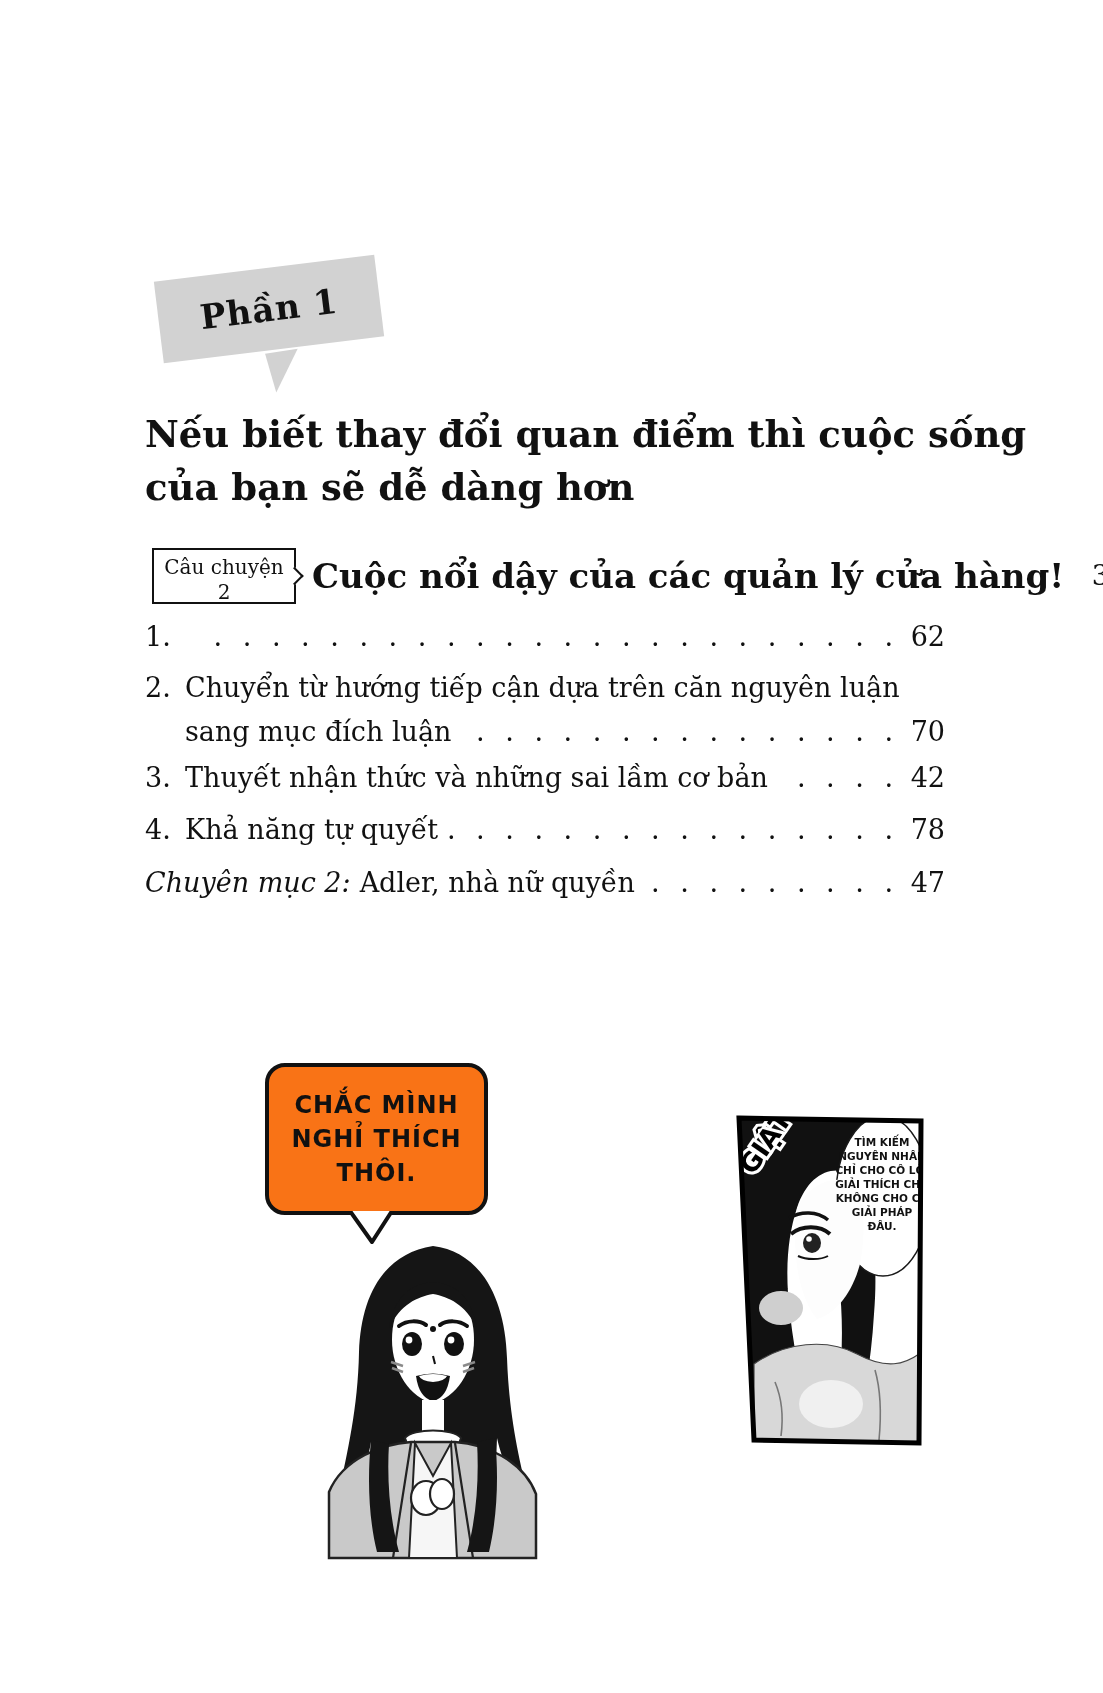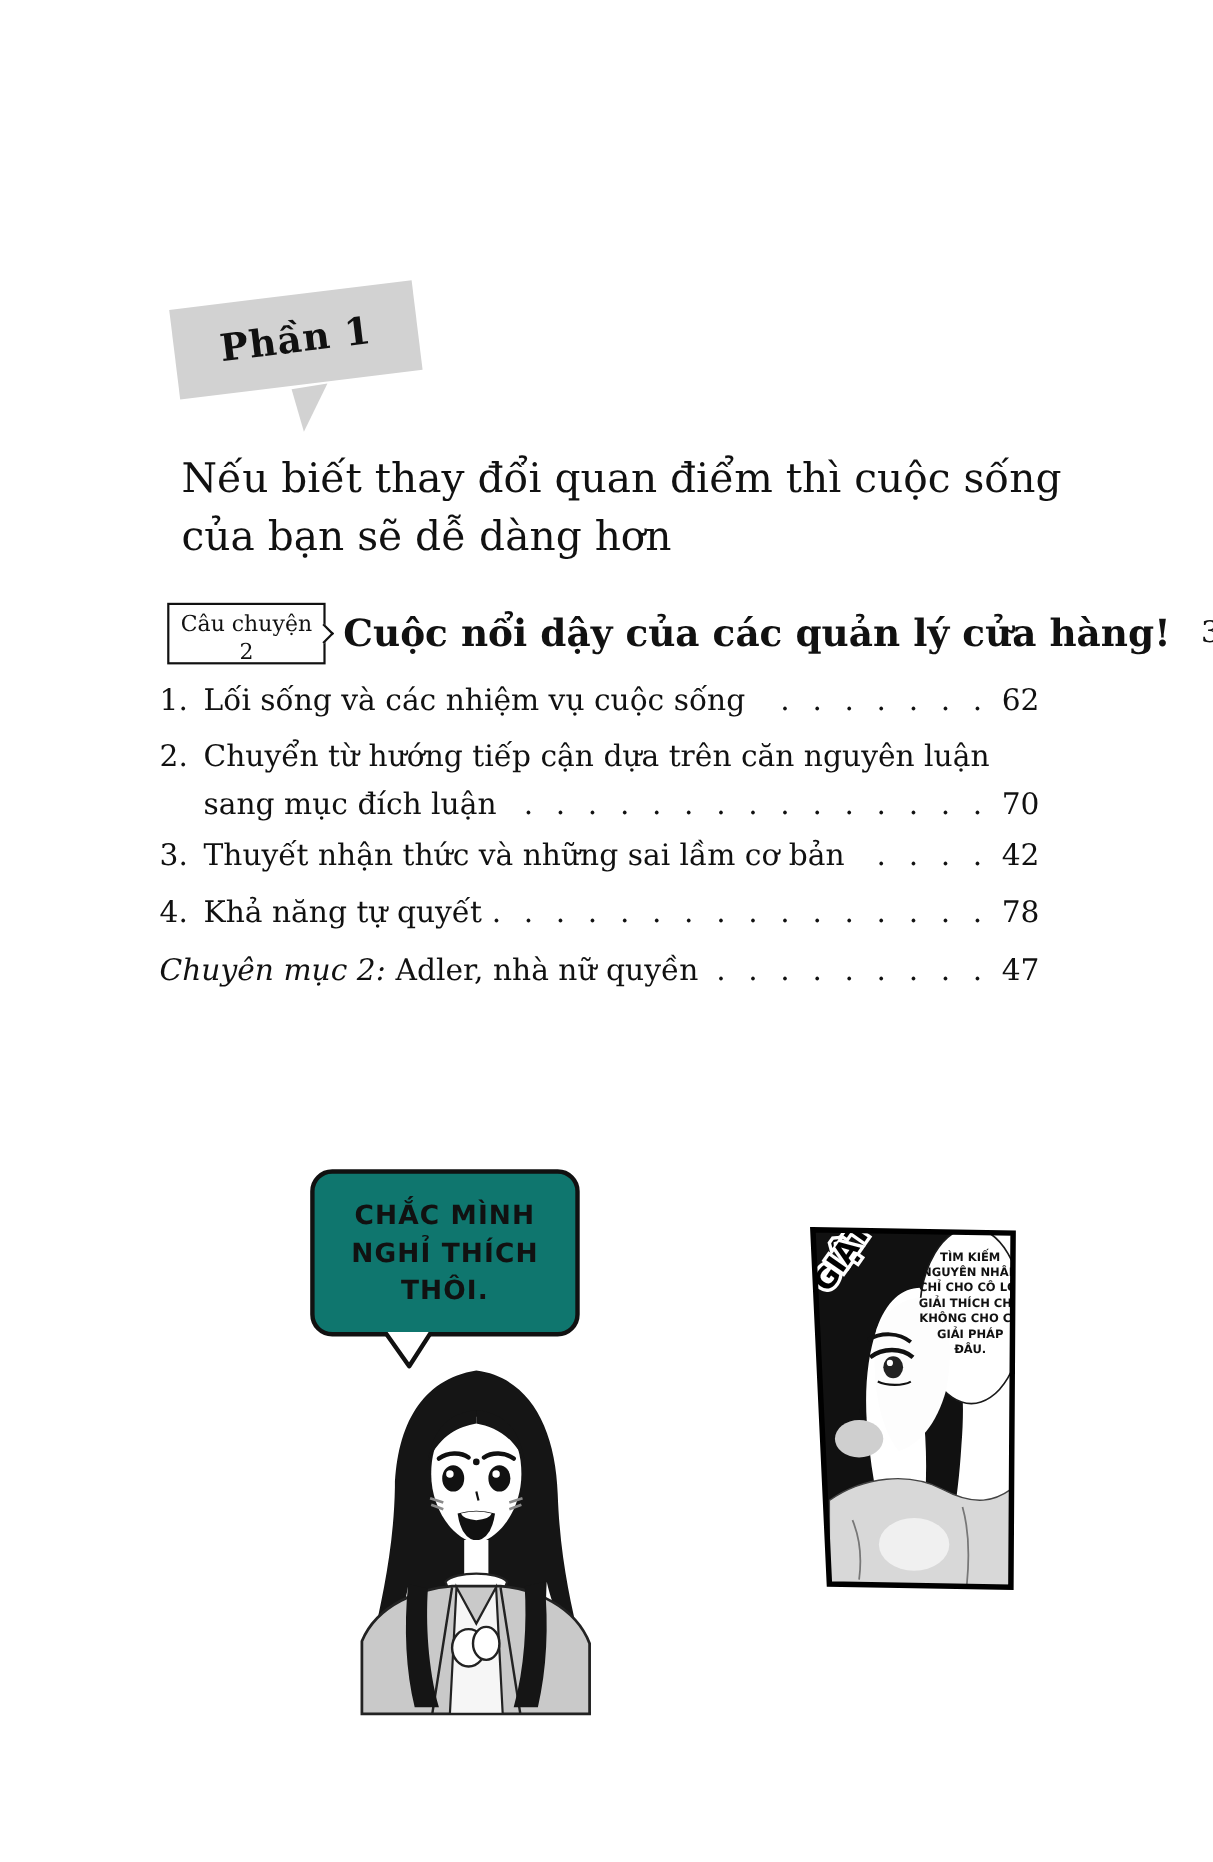--- a/index.html
+++ b/index.html
@@ -18,21 +18,21 @@
   }
   .part-badge-tail{
     position:absolute;left:268px;top:351px;width:0;height:0;
     border-top:40px solid #d2d2d2;border-right:28px solid transparent;
     border-left:5px solid transparent;transform:rotate(-9deg);
   }
 
   
   .heading{
     position:absolute;left:145px;top:408px;width:860px;
-    font-size:37px;font-weight:normal;line-height:53px;white-space:nowrap;margin-left:20px;
+    font-size:37px;font-weight:bold;line-height:53px;white-space:nowrap;
   }
 
   
   .toc{position:absolute;left:145px;top:540px;width:800px;font-size:27px;}
   .toc-row{position:absolute;left:0;width:100%;display:flex;align-items:flex-start;line-height:34px;}
   .toc-row .leader{flex:1 1 auto;overflow:hidden;height:34px;margin:0 4px 0 10px;}
   .toc-row .leader span{float:right;white-space:nowrap;word-spacing:12px;}
   .toc-row .pnum{flex:0 0 auto;min-width:48px;text-align:right;}
 
   .story-row{height:58px;align-items:center;}
@@ -48,25 +48,25 @@
   }
   .story-title{flex:0 0 auto;font-weight:bold;white-space:nowrap;margin-left:16px;font-size:34px;}
 
   .inum{flex:0 0 auto;width:40px;}
   .itext{flex:0 0 auto;white-space:nowrap;}
   .italic{font-style:italic;}
   .gap-left{margin-left:9px;}
 
   
   .bubble{
-    position:absolute;left:265px;top:1063px;width:245px;height:152px;box-sizing:border-box;
-    background:#0f766e;border:4px solid #111;border-radius:20px;
+    position:absolute;left:265px;top:1063px;width:223px;height:152px;box-sizing:border-box;
+    background:#f97316;border:4px solid #111;border-radius:20px;
     display:flex;flex-direction:column;align-items:center;justify-content:center;
     font-family:"DejaVu Sans","Liberation Sans",sans-serif;
-    font-weight:bold;font-size:24px;line-height:34px;letter-spacing:1px;text-align:center;margin-left:17px;
+    font-weight:bold;font-size:24px;line-height:34px;letter-spacing:1px;text-align:center;
   }
   .bubble-tail{position:absolute;left:348px;top:1211px;}
 
   
   .woman-art{position:absolute;left:315px;top:1240px;}
   .manga-panel{position:absolute;left:735px;top:1112px;}
   .balloon-text{font-family:"DejaVu Sans","Liberation Sans",sans-serif;font-weight:bold;}
   .sfx-text{font-family:"DejaVu Sans","Liberation Sans",sans-serif;font-weight:bold;}
 </style>
 </head>
@@ -92,21 +92,20 @@
         <div>2</div>
         <span class="notch"></span>
       </div>
       <div class="story-title">Cuộc nổi dậy của các quản lý cửa hàng!</div>
       <div class="leader"></div>
       <div class="pnum">38</div>
     </div>
 
     <div class="toc-row" style="top:80px;">
       <div class="inum">1.</div>
-      <div class="itext">Lối sống và các nhiệm vụ cuộc sống</div>
       <div class="leader">
           <span>. . . . . . . . . . . . . . . . . . . . . . . . . . . . . . . . . . . . . . . . . . . . . . . . . . . . . . . . . . . .</span>
         </div>
       <div class="pnum">62</div>
     </div>
 
     <div class="toc-row" style="top:131px;">
       <div class="inum">2.</div>
       <div class="itext">Chuyển từ hướng tiếp cận dựa trên căn nguyên luận</div>
     </div>

